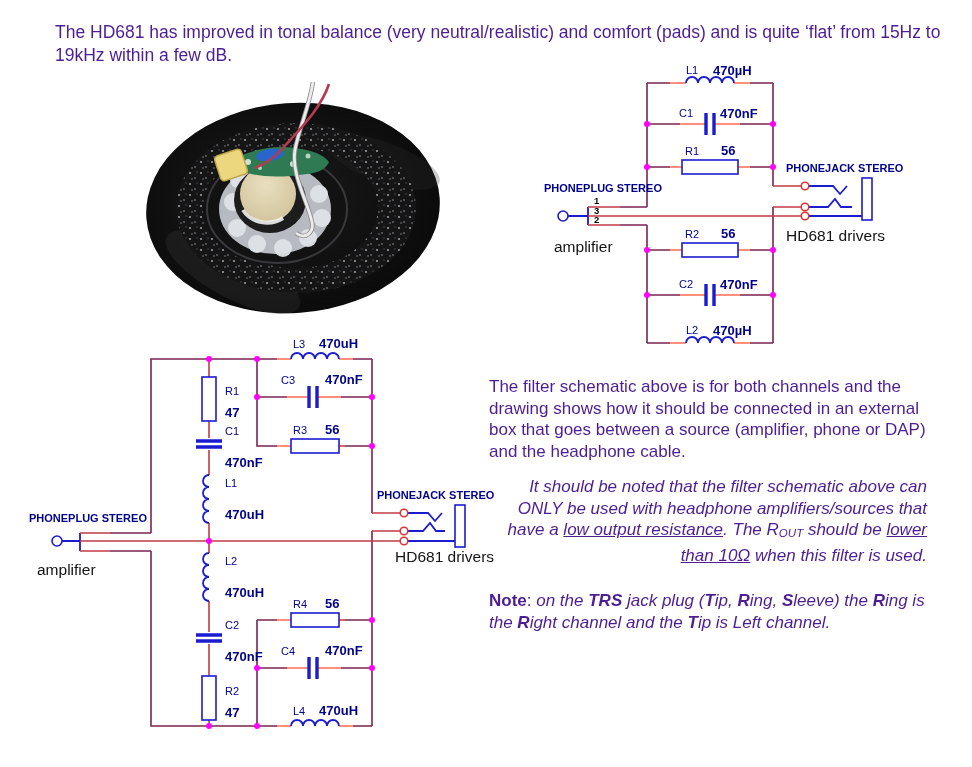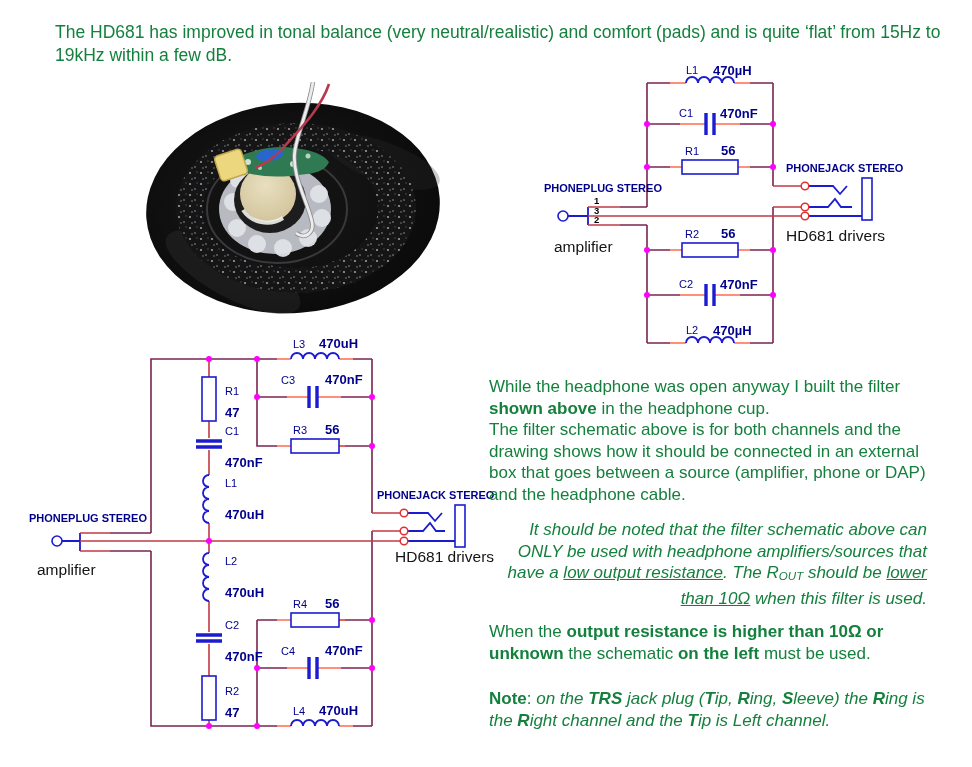--- a/index.html
+++ b/index.html
@@ -1,17 +1,17 @@
 <!DOCTYPE html>
 <html><head>
 <meta charset="utf-8">
 <style>
   html,body{margin:0;padding:0;background:#fff;}
   .page{position:relative;width:972px;height:767px;background:#fff;overflow:hidden;
-        font-family:"Liberation Sans",sans-serif;color:#15803d;}
+        font-family:"Liberation Sans",sans-serif;color:#4c1d95;}
   .intro{position:absolute;left:55px;top:21px;width:897px;font-size:17.5px;line-height:23px;}
   .photo-wrap{position:absolute;left:133px;top:82px;width:330px;height:250px;}
   .schem-tr{position:absolute;left:530px;top:58px;width:440px;height:306px;}
   .schem-bl{position:absolute;left:25px;top:335px;width:475px;height:412px;}
   .notes{position:absolute;left:489px;top:376px;width:438px;font-size:17px;line-height:21.5px;}
   .notes p{margin:0;}
   .notes p.gap14{margin-top:14px;text-align:right;}
   .notes p.gap12{margin-top:12px;}
   .notes p.gap16{margin-top:24px;}
   
@@ -259,20 +259,18 @@
     <text class="val" x="300" y="320">470nF</text>
     <text class="ref" x="268" y="380">L4</text>
     <text class="val" x="294" y="380">470uH</text>
     <text class="port" x="4" y="187">PHONEPLUG STEREO</text>
     <text class="caption" x="12" y="240">amplifier</text>
     <text class="port" x="352" y="164">PHONEJACK STEREO</text>
     <text class="caption" x="370" y="227">HD681 drivers</text>
   </svg>
 
   <div class="notes">
-    <p><span>While the headphone was open anyway I built the filter </span><span style="font-weight: bold;">shown above</span><span> in the headphone cup.</span></p>
     <p><span>The filter schematic above is for both channels and the drawing shows how it should be connected in an external box that goes between a source (amplifier, phone or DAP) and the headphone cable.</span></p>
     <p class="gap14"><span style="font-style: italic;">It should be noted that the filter schematic above can ONLY be used with headphone amplifiers/sources that have a </span><span style="font-style: italic; text-decoration: underline;">low output resistance</span><span style="font-style: italic;">. The R</span><span style="font-style: italic; font-size: 0.68em; vertical-align: -0.18em;">OUT</span><span style="font-style: italic;"> should be </span><span style="font-style: italic; text-decoration: underline;">lower than 10Ω</span><span style="font-style: italic;"> when this filter is used.</span></p>
-    <p class="gap12"><span>When the </span><span style="font-weight: bold;">output resistance is higher than 10Ω or unknown</span><span> the schematic </span><span style="font-weight: bold;">on the left</span><span> must be used.</span></p>
     <p class="gap16"><span style="font-weight: bold;">Note</span><span>: </span><span style="font-style: italic;">on the </span><span style="font-weight: bold; font-style: italic;">TRS</span><span style="font-style: italic;"> jack plug (</span><span style="font-weight: bold; font-style: italic;">T</span><span style="font-style: italic;">ip, </span><span style="font-weight: bold; font-style: italic;">R</span><span style="font-style: italic;">ing, </span><span style="font-weight: bold; font-style: italic;">S</span><span style="font-style: italic;">leeve) the </span><span style="font-weight: bold; font-style: italic;">R</span><span style="font-style: italic;">ing is the </span><span style="font-weight: bold; font-style: italic;">R</span><span style="font-style: italic;">ight channel and the </span><span style="font-weight: bold; font-style: italic;">T</span><span style="font-style: italic;">ip is Left channel.</span></p>
   </div>
 
 </div>
 
 </body></html>

